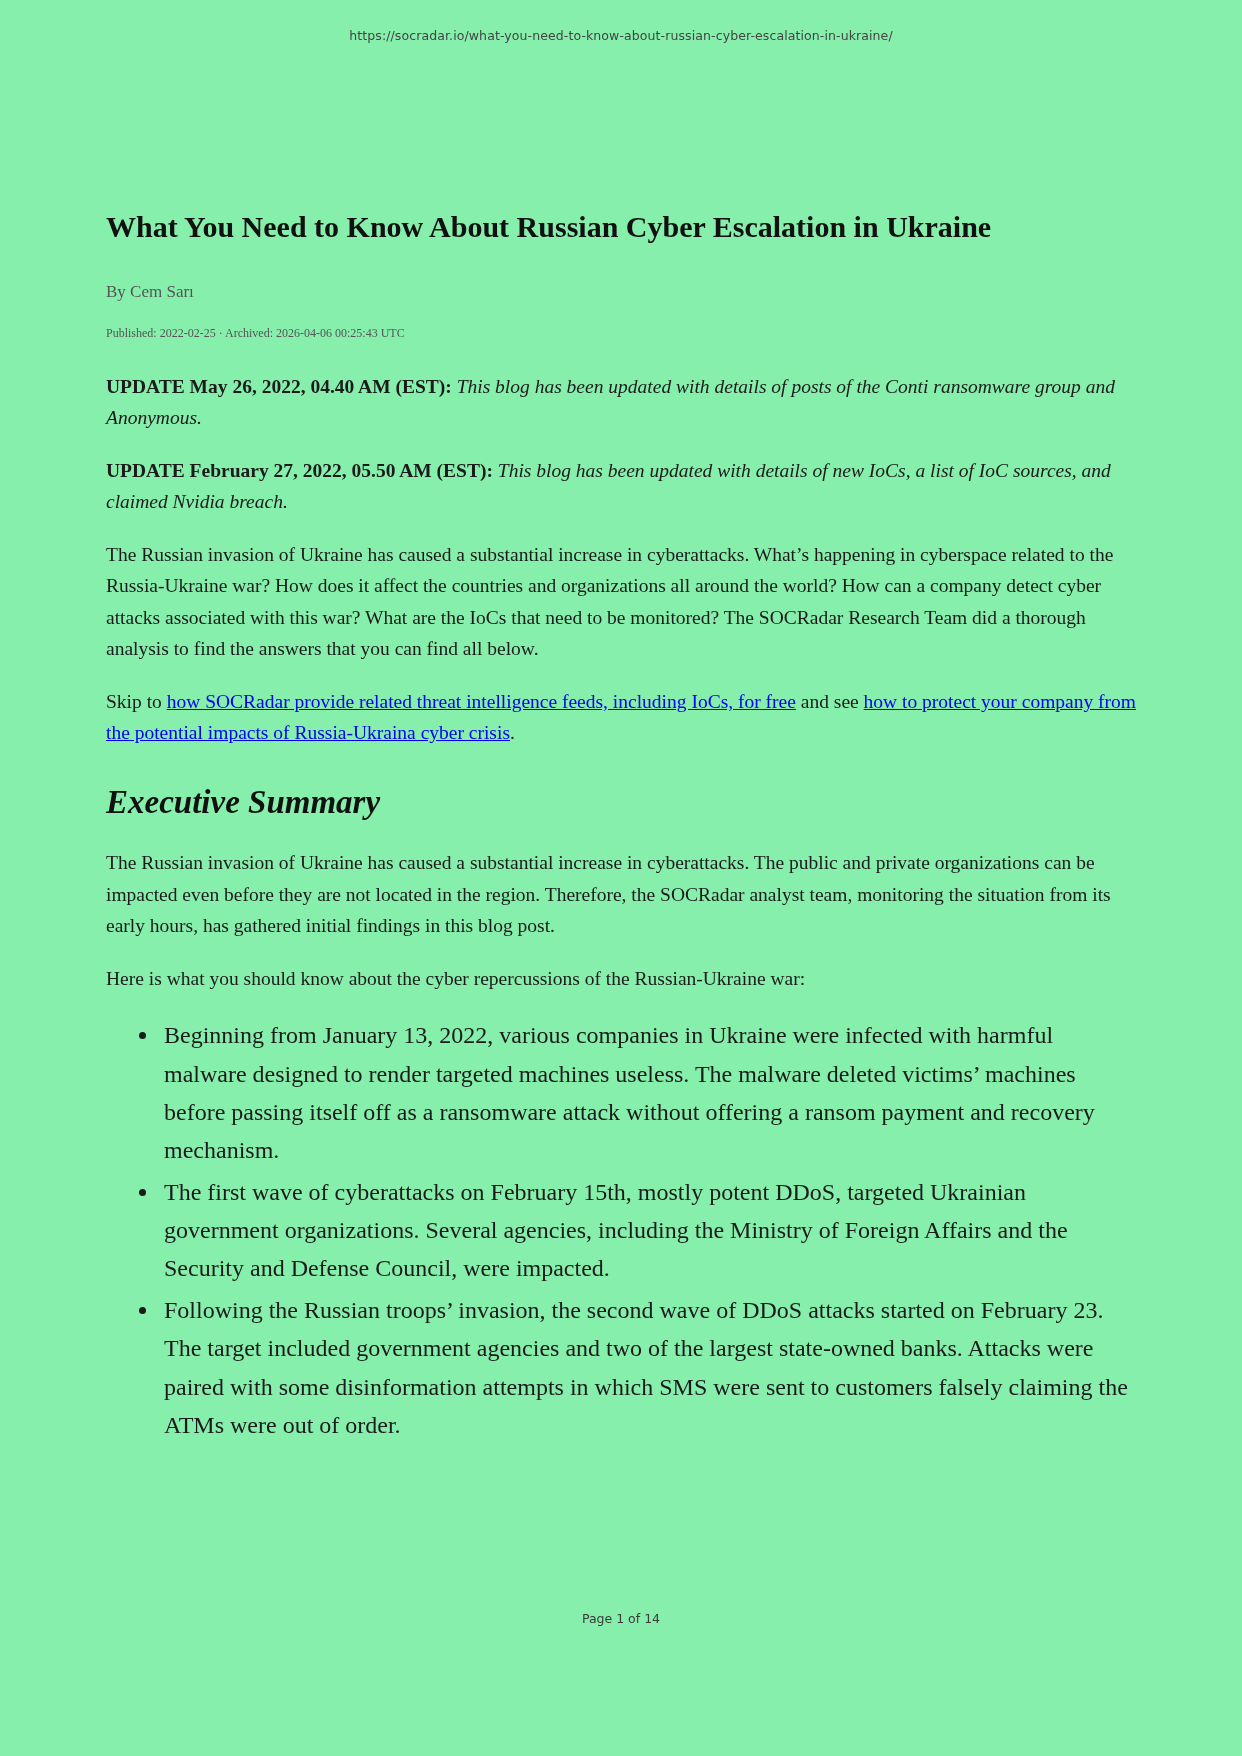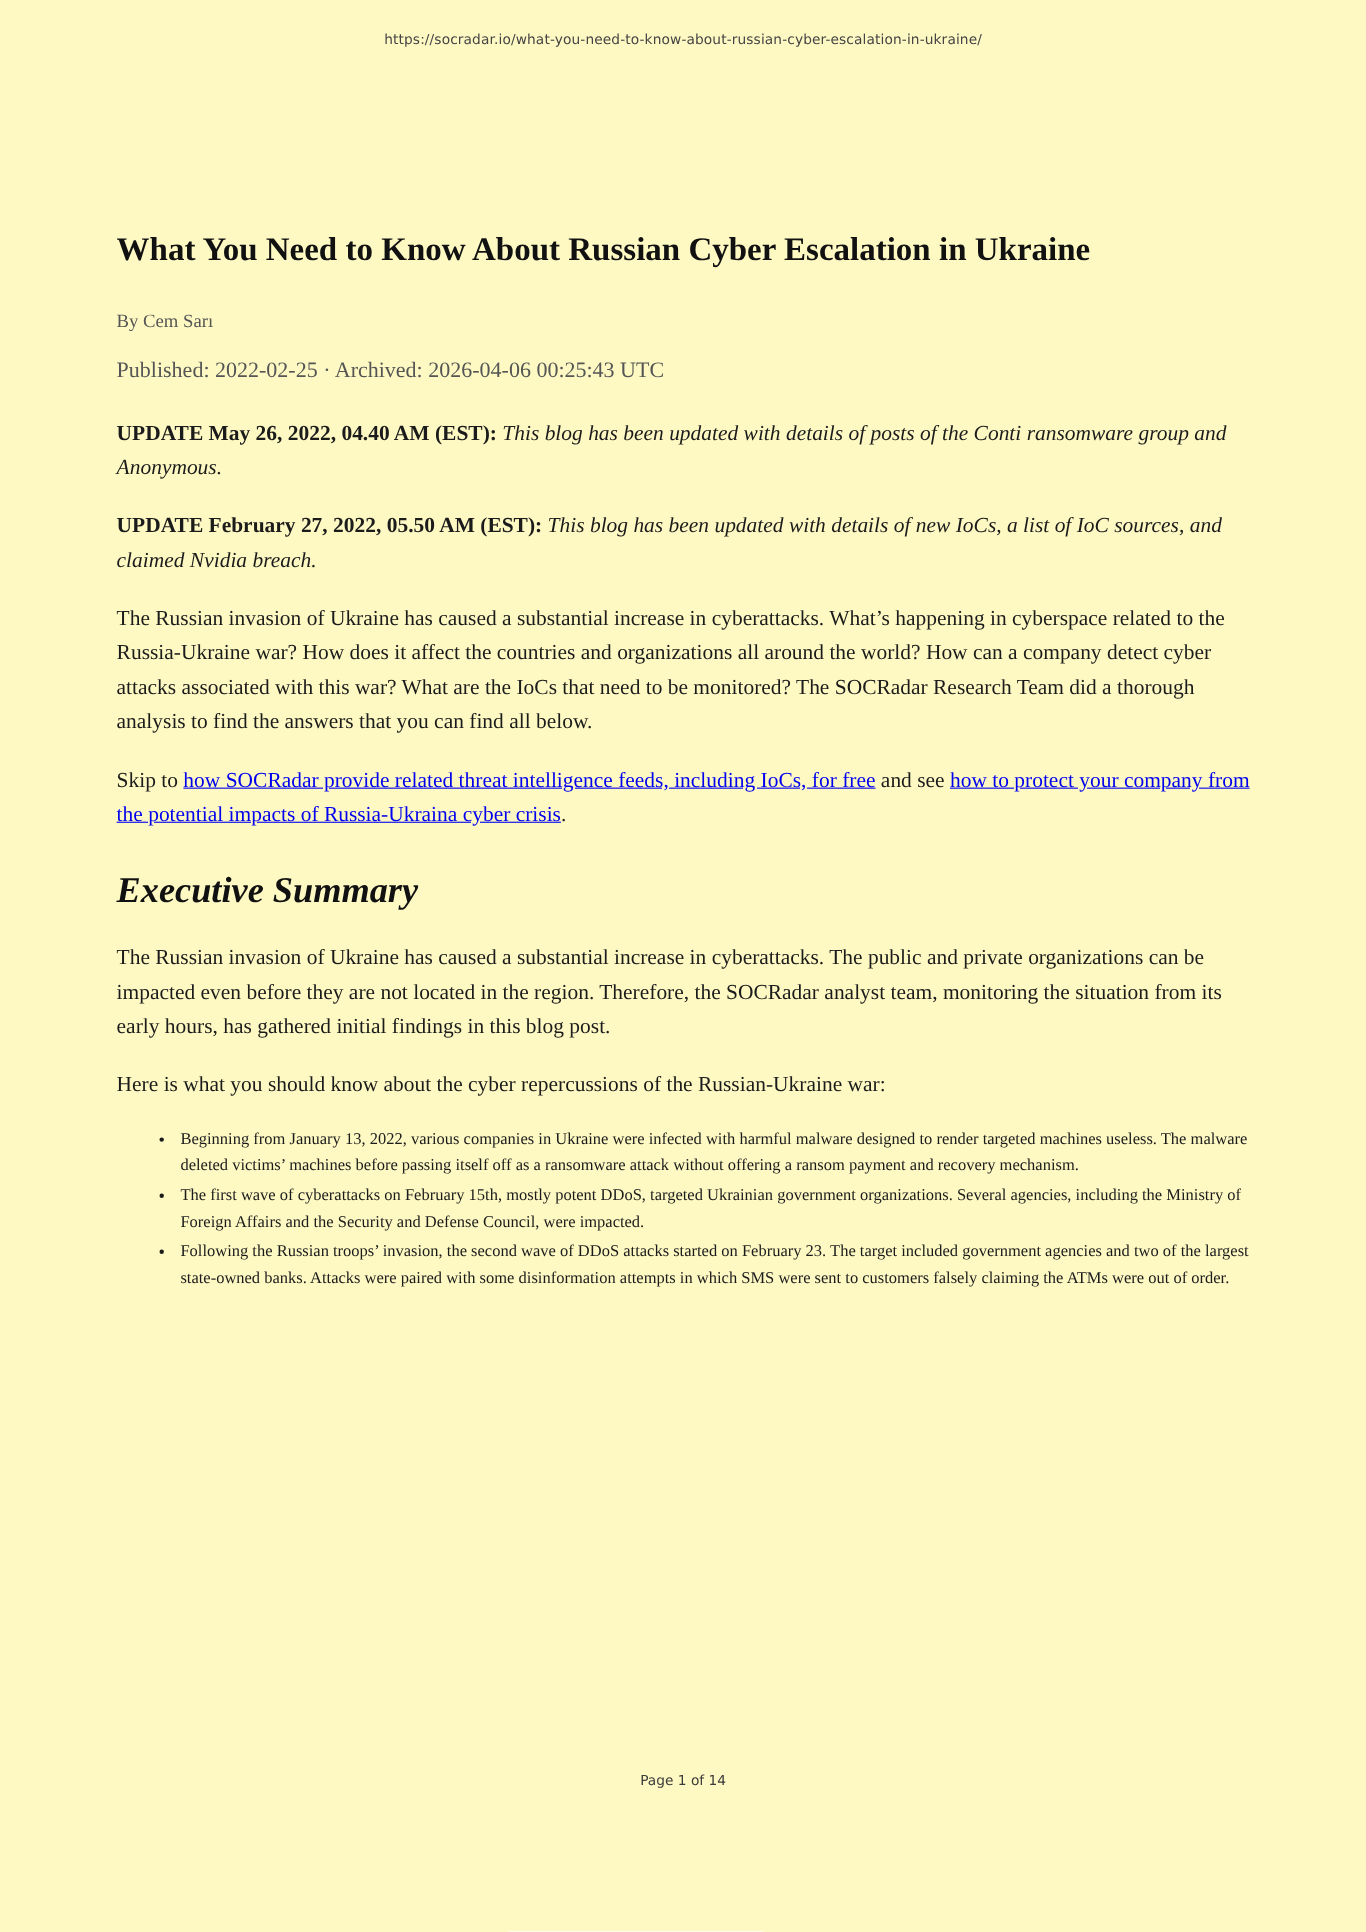--- a/index.html
+++ b/index.html
@@ -6,21 +6,21 @@
     --link: #0000EE;
     --text: #1b1b1b;
     --muted: #555555;
   }
   * { box-sizing: border-box; }
   html, body { margin: 0; padding: 0; background: #ffffff; }
   .page {
     position: relative;
     width: 1242px;
     height: 1756px;
-    background: #fef9c3;
+    background: #86efac;
     font-family: "Liberation Serif", "DejaVu Serif", serif;
     color: var(--text);
     overflow: hidden;
   }
   .header-url {
     position: absolute;
     top: 28px;
     left: 0;
     width: 100%;
     text-align: center;
@@ -44,21 +44,21 @@
     line-height: 1.65;
     color: #111111;
   }
   .byline {
     color: var(--muted);
     font-size: 17px;
     margin: 0 0 24px 0;
   }
   .meta {
     color: var(--muted);
-    font-size: 20px;
+    font-size: 12px;
     margin: 0 0 30px 0;
   }
   p.body-p {
     font-size: 19.5px;
     line-height: 1.6;
     margin: 0 0 22px 0;
   }
   p.body-p strong { font-weight: bold; }
   p.body-p em { font-style: italic; }
   a.inline-link {
@@ -69,21 +69,21 @@
   h2.section-heading {
     margin: 36px 0 26px 0;
     font-size: 33px;
     font-weight: bold;
     color: #111111;
     font-style: italic;
   }
   ul.bullet-list {
     margin: 0 0 22px 0;
     padding-left: 54px;
-    font-size: 15px;
+    font-size: 24px;
     line-height: 1.6;
   }
   ul.bullet-list li {
     margin: 0 0 3px 0;
     padding-left: 4px;
   }
   .footer {
     position: absolute;
     top: 1611px;
     left: 0;

